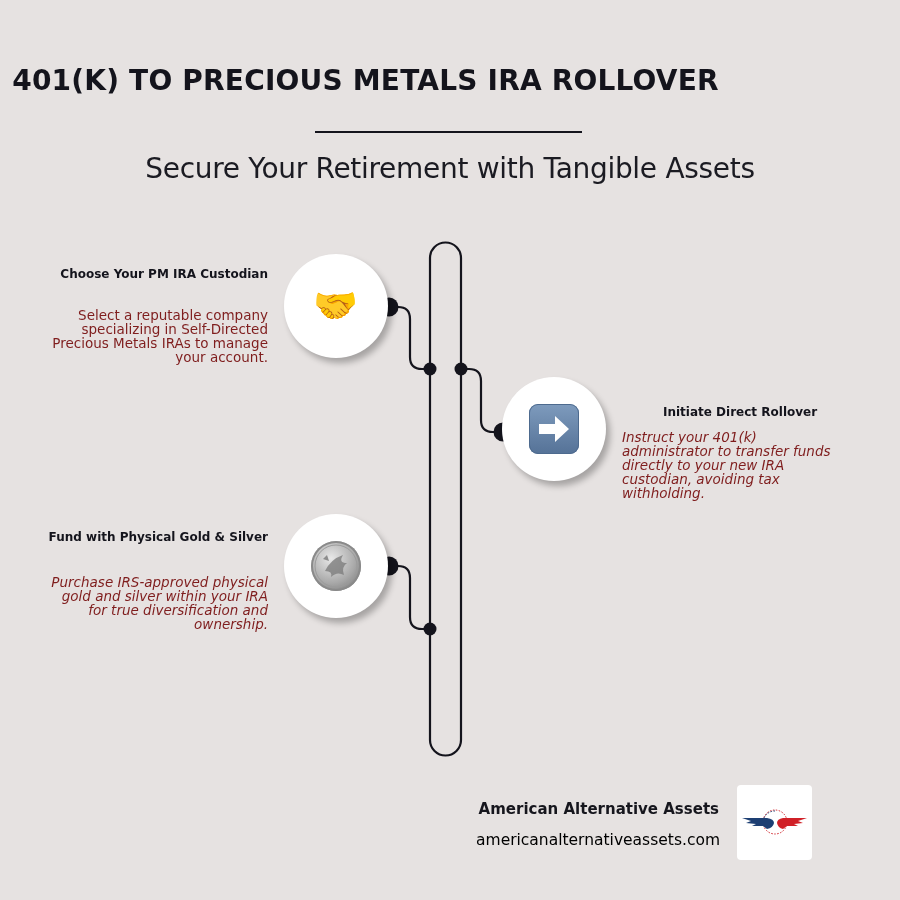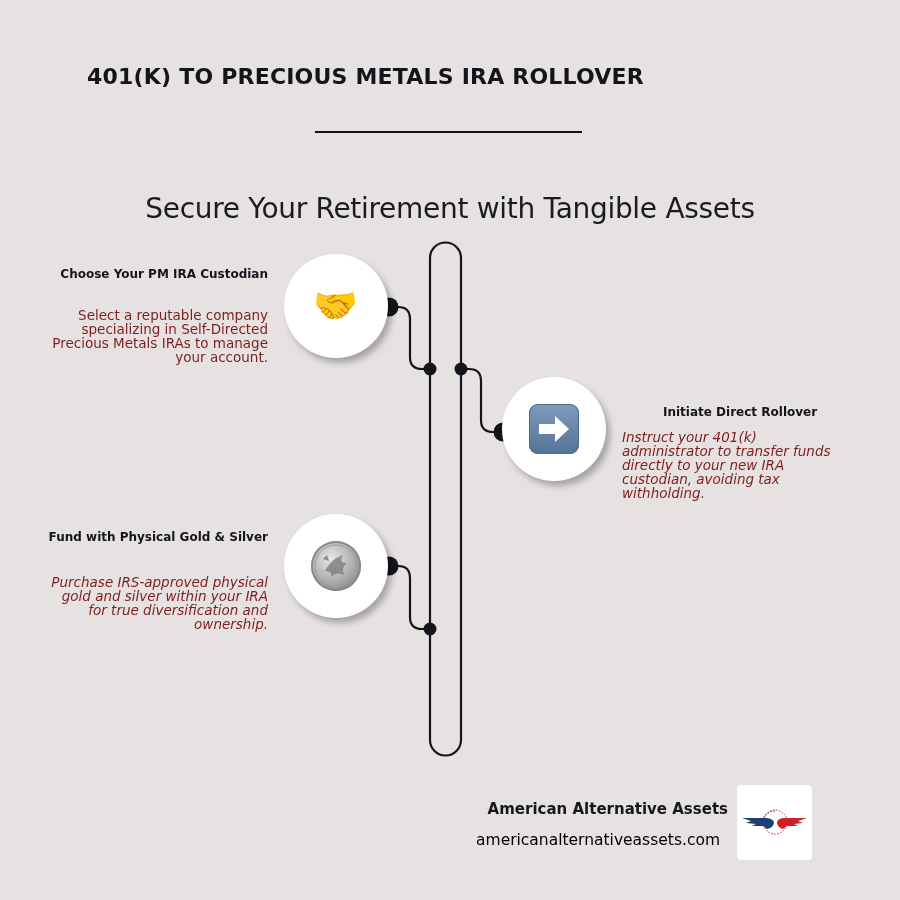--- a/index.html
+++ b/index.html
@@ -16,21 +16,21 @@
       color: #15151d;
     }
     .title {
       position: absolute;
       left: 0;
       top: 64px;
       width: 731px;
       text-align: center;
       font-family: "DejaVu Sans", sans-serif;
       font-weight: bold;
-      font-size: 22px;
+      font-size: 28px;
       letter-spacing: 0.2px;
       color: #14141c;
     }
     .divider {
       position: absolute;
       left: 315px;
       top: 131px;
       width: 267px;
       height: 2px;
       background: #14141c;
@@ -39,21 +39,20 @@
       position: absolute;
       left: 0;
       top: 152px;
       width: 900px;
       text-align: center;
       font-family: "DejaVu Sans", sans-serif;
       font-weight: normal;
       font-size: 28px;
       color: #1b1b22;
       letter-spacing: -0.3px;
-      margin-top: 40px;
     }
     svg.rail {
       position: absolute;
       left: 0;
       top: 0;
       width: 900px;
       height: 900px;
     }
     .node {
       position: absolute;
@@ -121,21 +120,21 @@
     .s1-desc { left: 40px; top: 308px; width: 228px; }
 
     .s2-title { left: 622px; top: 403px; width: 240px; margin-left: 41px; }
     .s2-desc { left: 622px; top: 430px; width: 230px; font-style: italic; }
 
     .s3-title { left: 40px; top: 528px; width: 228px; }
     .s3-desc { left: 40px; top: 575px; width: 228px; font-style: italic; }
 
     .brand-name {
       position: absolute;
-      right: 172px;
+      right: 181px;
       top: 800px;
       font-weight: bold;
       font-size: 15px;
       color: #16161d;
       text-align: right;
       white-space: nowrap;
     }
     .brand-url {
       position: absolute;
       right: 180px;

